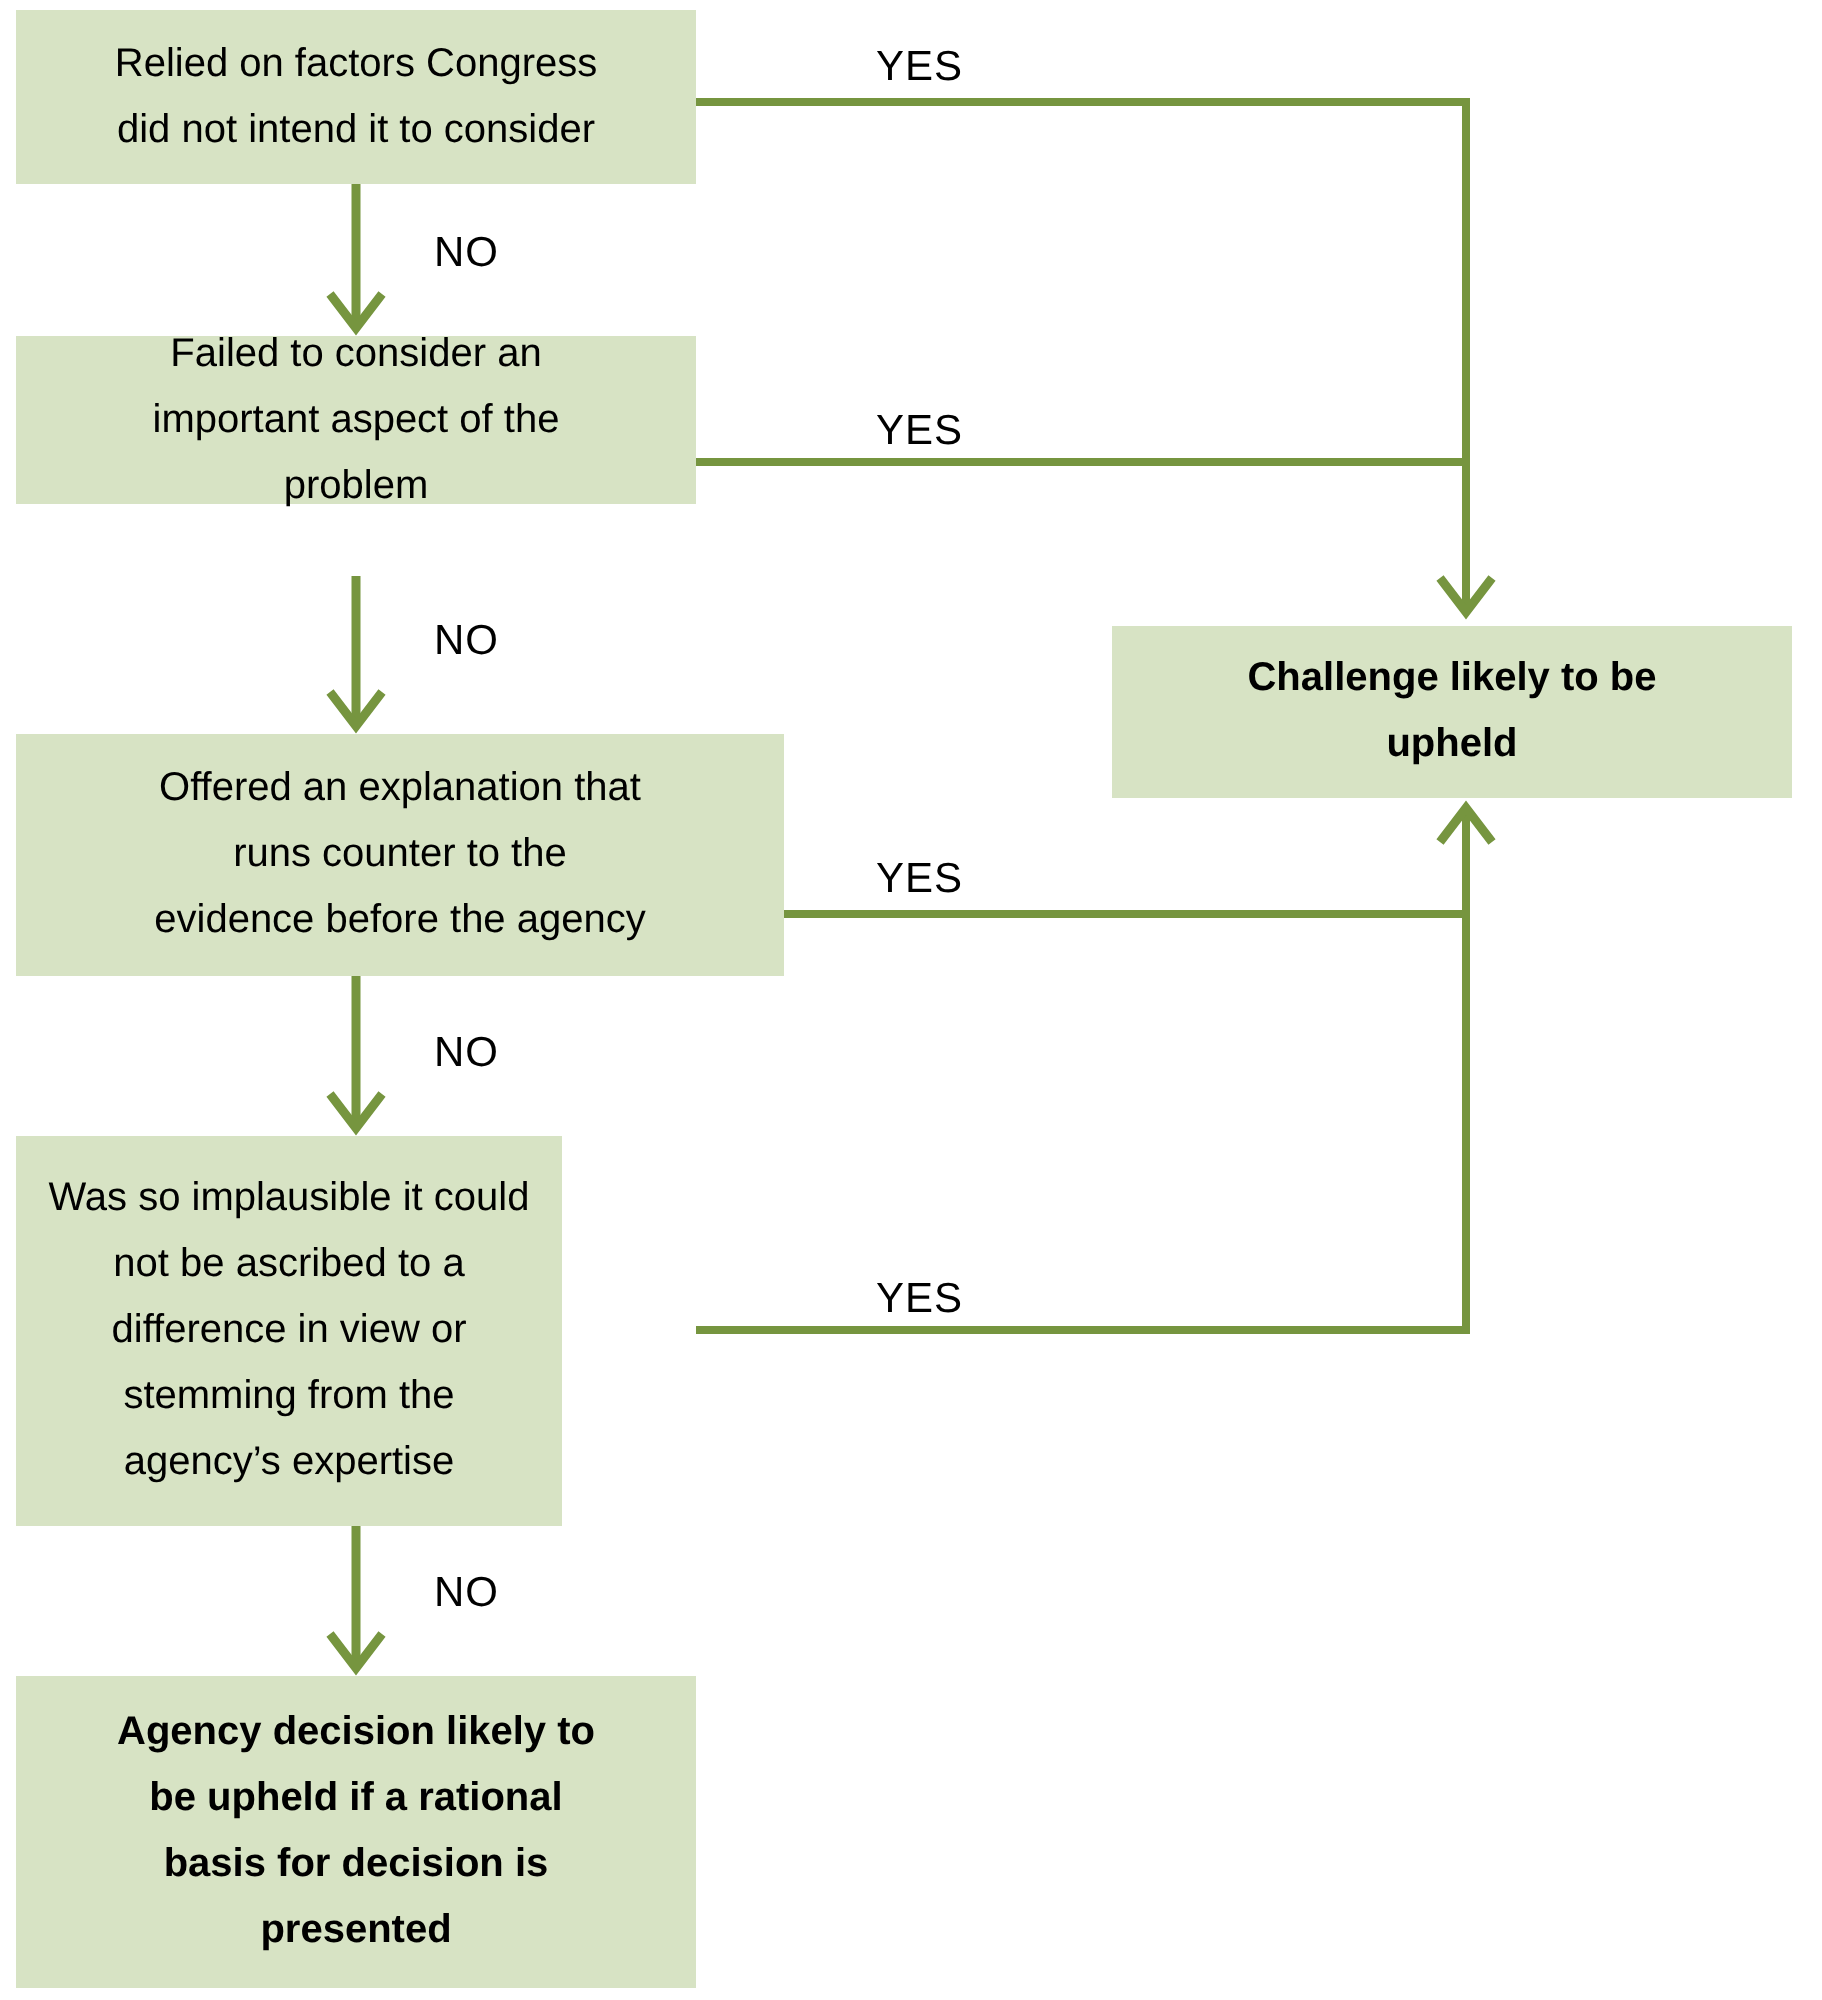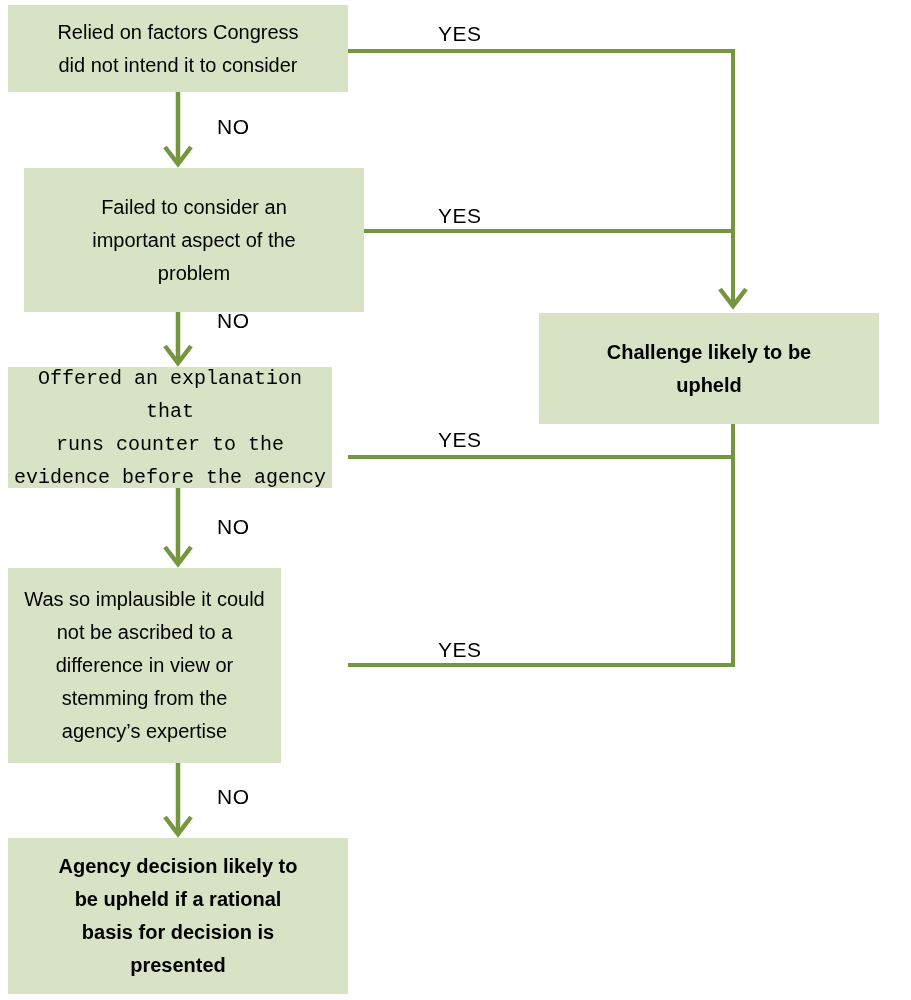--- a/index.html
+++ b/index.html
@@ -31,25 +31,25 @@
     background:var(--box-fill);
     color:var(--text);
     display:flex;align-items:center;justify-content:center;
     text-align:center;
     font-size:20px;line-height:33px;
     white-space:pre-line;
     box-sizing:border-box;
   }
   .flow-box.bold{font-weight:bold;}
   .box1{left:8px;top:5px;width:340px;height:87px;}
-  .box2{left:24px;top:168px;width:340px;height:144px;}
-  .box3{left:8px;top:367px;width:324px;height:121px;font-family:Liberation Mono, monospace;}
+  .box2{left:8px;top:168px;width:340px;height:84px;}
+  .box3{left:8px;top:367px;width:384px;height:121px;}
   .box4{left:8px;top:568px;width:273px;height:195px;}
   .box5{left:8px;top:838px;width:340px;height:156px;}
-  .box-challenge{left:539px;top:313px;width:340px;height:111px;}
+  .box-challenge{left:556px;top:313px;width:340px;height:86px;}
   .edge-label{
     position:absolute;
     color:var(--text);
     font-size:21px;font-weight:normal;line-height:26px;
     letter-spacing:0.5px;
   }
   .yes1{left:438px;top:21px;}
   .yes2{left:438px;top:203px;}
   .yes3{left:438px;top:427px;}
   .yes4{left:438px;top:637px;}

